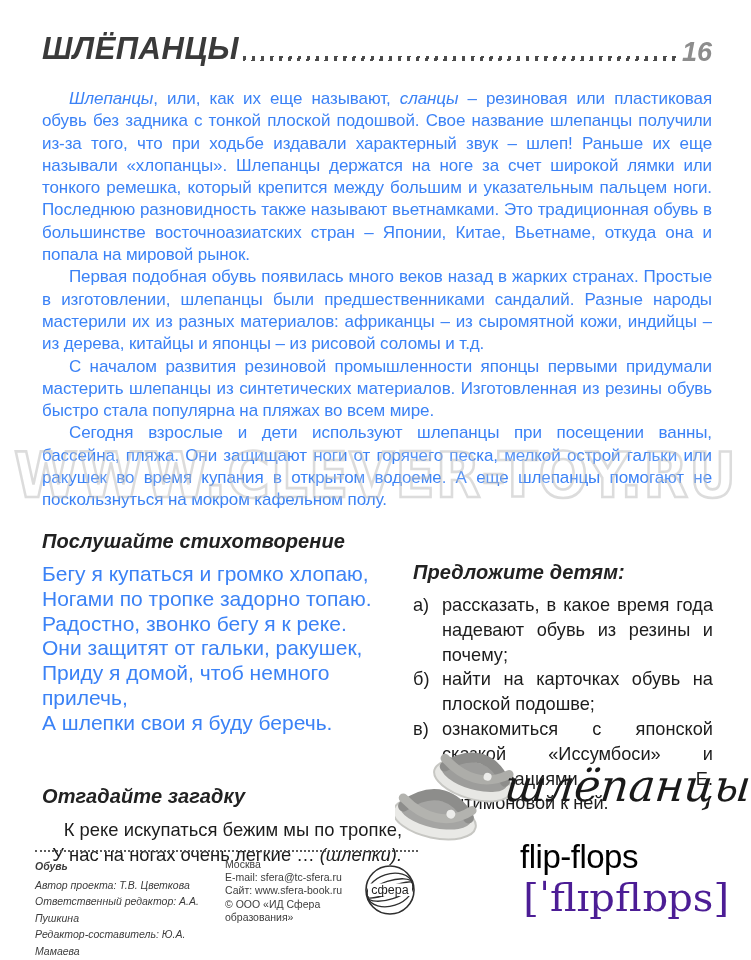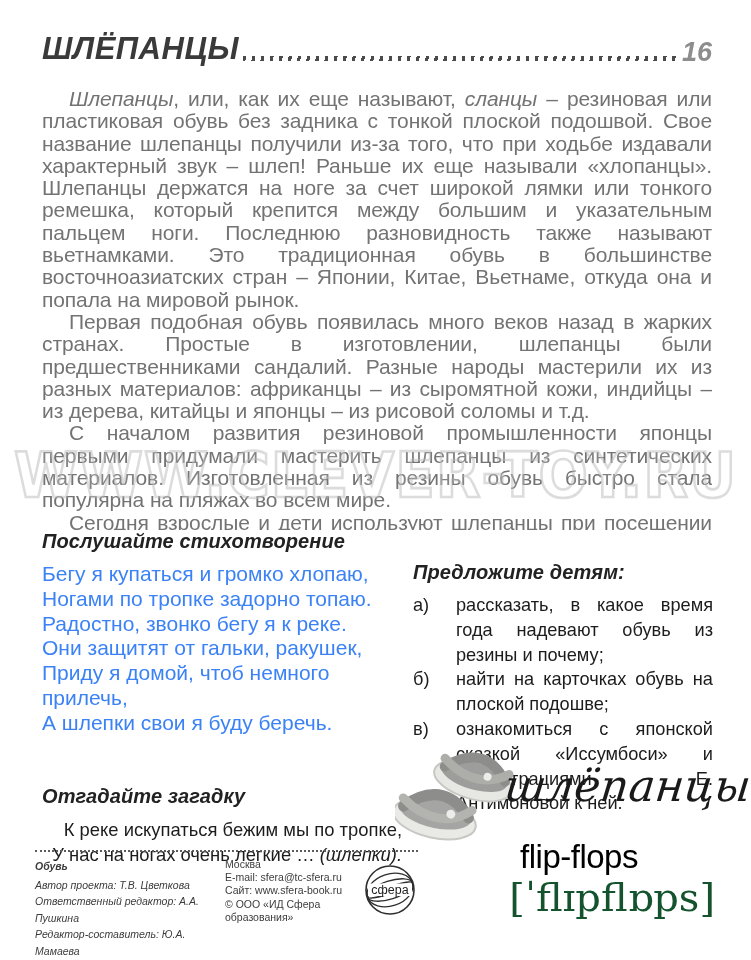--- a/index.html
+++ b/index.html
@@ -28,22 +28,22 @@
   }
   .page-num {
     font-size:27px; font-style:italic; font-weight:bold;
     color:#8d8d8d; line-height:1.05; white-space:nowrap;
   }
 
   
   .intro {
     position:absolute; left:42px; top:88px; width:670px; height:442px;
     overflow:hidden;
-    font-size:21px; line-height:22.3px; text-align:justify;
-    letter-spacing:-0.1px; color:#737373;
+    font-size:17px; line-height:22.3px; text-align:justify;
+    letter-spacing:-0.1px; color:#3b82f6;
   }
   .intro p { text-indent:27px; }
   .it { font-style:italic; }
 
   
   .watermark {
     position:absolute; left:0; top:441px; width:751px;
     text-align:center; pointer-events:none; z-index:5;
     font-family:"DejaVu Sans", sans-serif;
     font-size:58px; font-weight:700; letter-spacing:1px;
@@ -56,21 +56,21 @@
   .col-heading {
     font-size:20px; font-weight:bold; font-style:italic;
     color:#222; margin-bottom:9px; letter-spacing:0.1px;
   }
   .poem-col { position:absolute; left:42px; top:530px; width:352px; }
   .poem-line { font-size:21px; line-height:24.8px; color:#3b82f6; }
 
   .tasks-col { position:absolute; left:413px; top:561px; width:300px; }
   .task { display:flex; font-size:18.2px; line-height:24.8px; color:#1c1c1c; }
   .task .marker { flex:0 0 29px; }
-  .task .t { flex:1; text-align:justify;margin-left:14px; }
+  .task .t { flex:1; text-align:justify; }
 
   
   .riddle { position:absolute; left:42px; top:785px; width:360px; }
   .riddle-line { font-size:18.4px; line-height:25px; color:#1c1c1c;text-align:right; }
 
   
   .photo {
     position:absolute; left:395px; top:733px; width:130px; height:120px;
   }
   .handwritten {
@@ -78,23 +78,23 @@
     font-family:"DejaVu Serif", serif; font-style:italic;
     font-size:44px; color:#1a1a1a; transform:skewX(-6deg);
     text-align:center; white-space:nowrap; font-weight:400;
   }
   .english {
     position:absolute; right:42px; top:838px; width:260px;
     text-align:center; font-size:33px; font-weight:normal; color:#000000;
     letter-spacing:-0.5px;
   }
   .ipa {
-    position:absolute; right:36px; top:874px; width:280px;
+    position:absolute; right:22px; top:874px; width:280px;
     text-align:right; font-family:"DejaVu Serif", serif;
-    font-size:40px; color:#14532d;
+    font-size:40px; color:#4c1d95;
   }
 
   
   .footer {
     position:absolute; left:35px; top:850px; width:383px;
     border-top:2px dotted #5c5c5c; padding-top:6px;
     display:flex; color:#3c3c3c;
   }
   .f-left { flex:0 0 190px; font-size:10.5px; line-height:16.5px;font-style:italic; }
   .f-left .series { font-weight:bold; margin-bottom:2px; }

